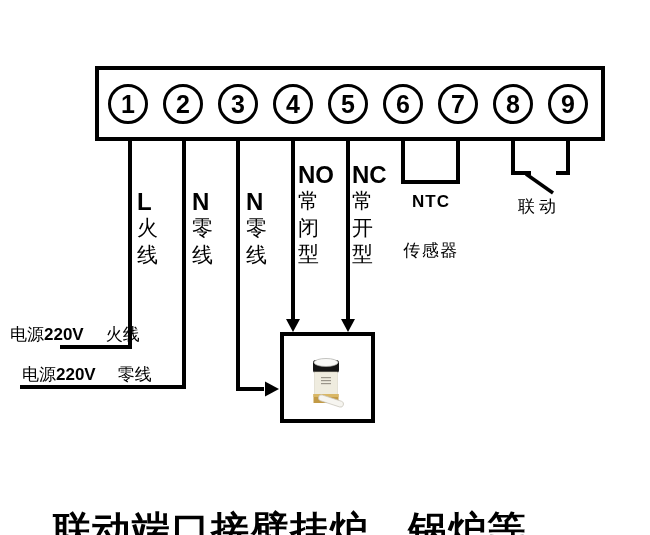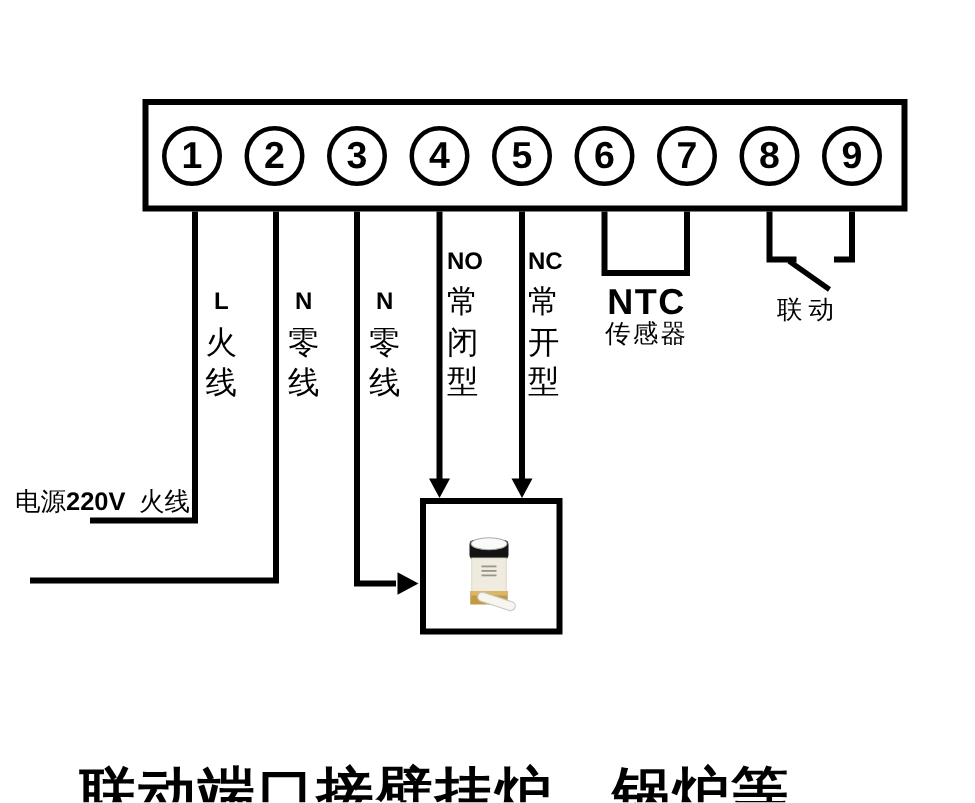--- a/index.html
+++ b/index.html
@@ -13,41 +13,41 @@
   .term{position:absolute;top:84px;width:34px;height:34px;border:3px solid #000;
         border-radius:50%;display:flex;align-items:center;justify-content:center;
         font-family:"Liberation Sans","DejaVu Sans",sans-serif;font-weight:bold;
         font-size:25px;background:#fff;}
   .t1{left:108px}.t2{left:163px}.t3{left:218px}.t4{left:273px}.t5{left:328px}
   .t6{left:383px}.t7{left:438px}.t8{left:493px}.t9{left:548px}
 
   
   .col-label{position:absolute;text-align:left;}
   .col-letter{font-family:"Liberation Sans","DejaVu Sans",sans-serif;font-weight:bold;
-              font-size:16px;line-height:27px;height:27px;text-align:center;}
+              font-size:24px;line-height:27px;height:27px;}
   .col-char{font-family:"Liberation Serif","DejaVu Serif",serif;font-size:21px;
             line-height:26.5px;height:26.5px;}
   .c1{left:137px;top:188px}.c2{left:192px;top:188px}.c3{left:246px;top:188px}
   .c4{left:298px;top:161px}.c5{left:352px;top:161px}
 
   
   .ntc-block{position:absolute;left:393px;top:191px;width:76px;text-align:center;}
   .ntc-line1{font-family:"Liberation Sans","DejaVu Sans",sans-serif;font-weight:bold;
-             font-size:24px;line-height:22px;letter-spacing:1px;}
-  .ntc-line2{font-size:17px;line-height:20px;letter-spacing:1.5px;}
+             font-size:17px;line-height:22px;letter-spacing:1px;}
+  .ntc-line2{font-size:17px;line-height:20px;letter-spacing:1.5px;margin-top:28px;}
 
   
   .linkage-label{position:absolute;left:518px;top:195px;font-size:17px;letter-spacing:4px;}
 
   
   .power-label{position:absolute;white-space:nowrap;font-size:17px;}
   .power-live{left:10px;top:323px;}
   .power-neutral{left:22px;top:363px;}
   .power-label .v{font-family:"Liberation Sans","DejaVu Sans",sans-serif;font-weight:bold;margin-top:24px;}
-  .power-label .sfx{margin-left:9px;}
+  .power-label .sfx{margin-left:22px;}
 
   
   .actuator-box{position:absolute;left:280px;top:332px;width:95px;height:91px;
                 border:4px solid #000;box-sizing:border-box;background:#fff;}
   .actuator-art{position:absolute;left:308px;top:357px;}
 
   
   .title{position:absolute;left:53px;top:467px;font-weight:bold;font-size:38px;
          letter-spacing:1.5px;line-height:46px;white-space:nowrap;margin-top:40px;}
 </style>
@@ -138,20 +138,23 @@
   <div class="ntc-block">
     <div class="ntc-line1">NTC</div>
     <div class="ntc-line2">传感器</div>
   </div>
 
   <div class="linkage-label">联动</div>
 
   <div class="power-label power-live">
     <span>电源</span><span class="v">220V</span><span class="sfx">火线</span>
   </div>
+  <div class="power-label power-neutral">
+    <span>电源</span><span class="v">220V</span><span class="sfx">零线</span>
+  </div>
 
   <div class="actuator-box"></div>
   <svg class="actuator-art" width="36" height="52" viewBox="0 0 36 52">
     <rect x="5" y="3" width="26" height="13" rx="3" fill="#141414"></rect>
     <ellipse cx="18" cy="5.5" rx="12" ry="4" fill="#fafaf8" stroke="#a9a9a5" stroke-width="0.7"></ellipse>
     <rect x="6.5" y="15" width="23" height="23" fill="#efecdf" stroke="#d8d4c4" stroke-width="0.6"></rect>
     <rect x="13" y="20" width="10" height="1.2" fill="#9a958a"></rect>
     <rect x="13" y="23" width="10" height="1.2" fill="#9a958a"></rect>
     <rect x="13" y="26" width="10" height="1.2" fill="#9a958a"></rect>
     <rect x="5.5" y="37" width="25" height="9" fill="#c29a45"></rect>

